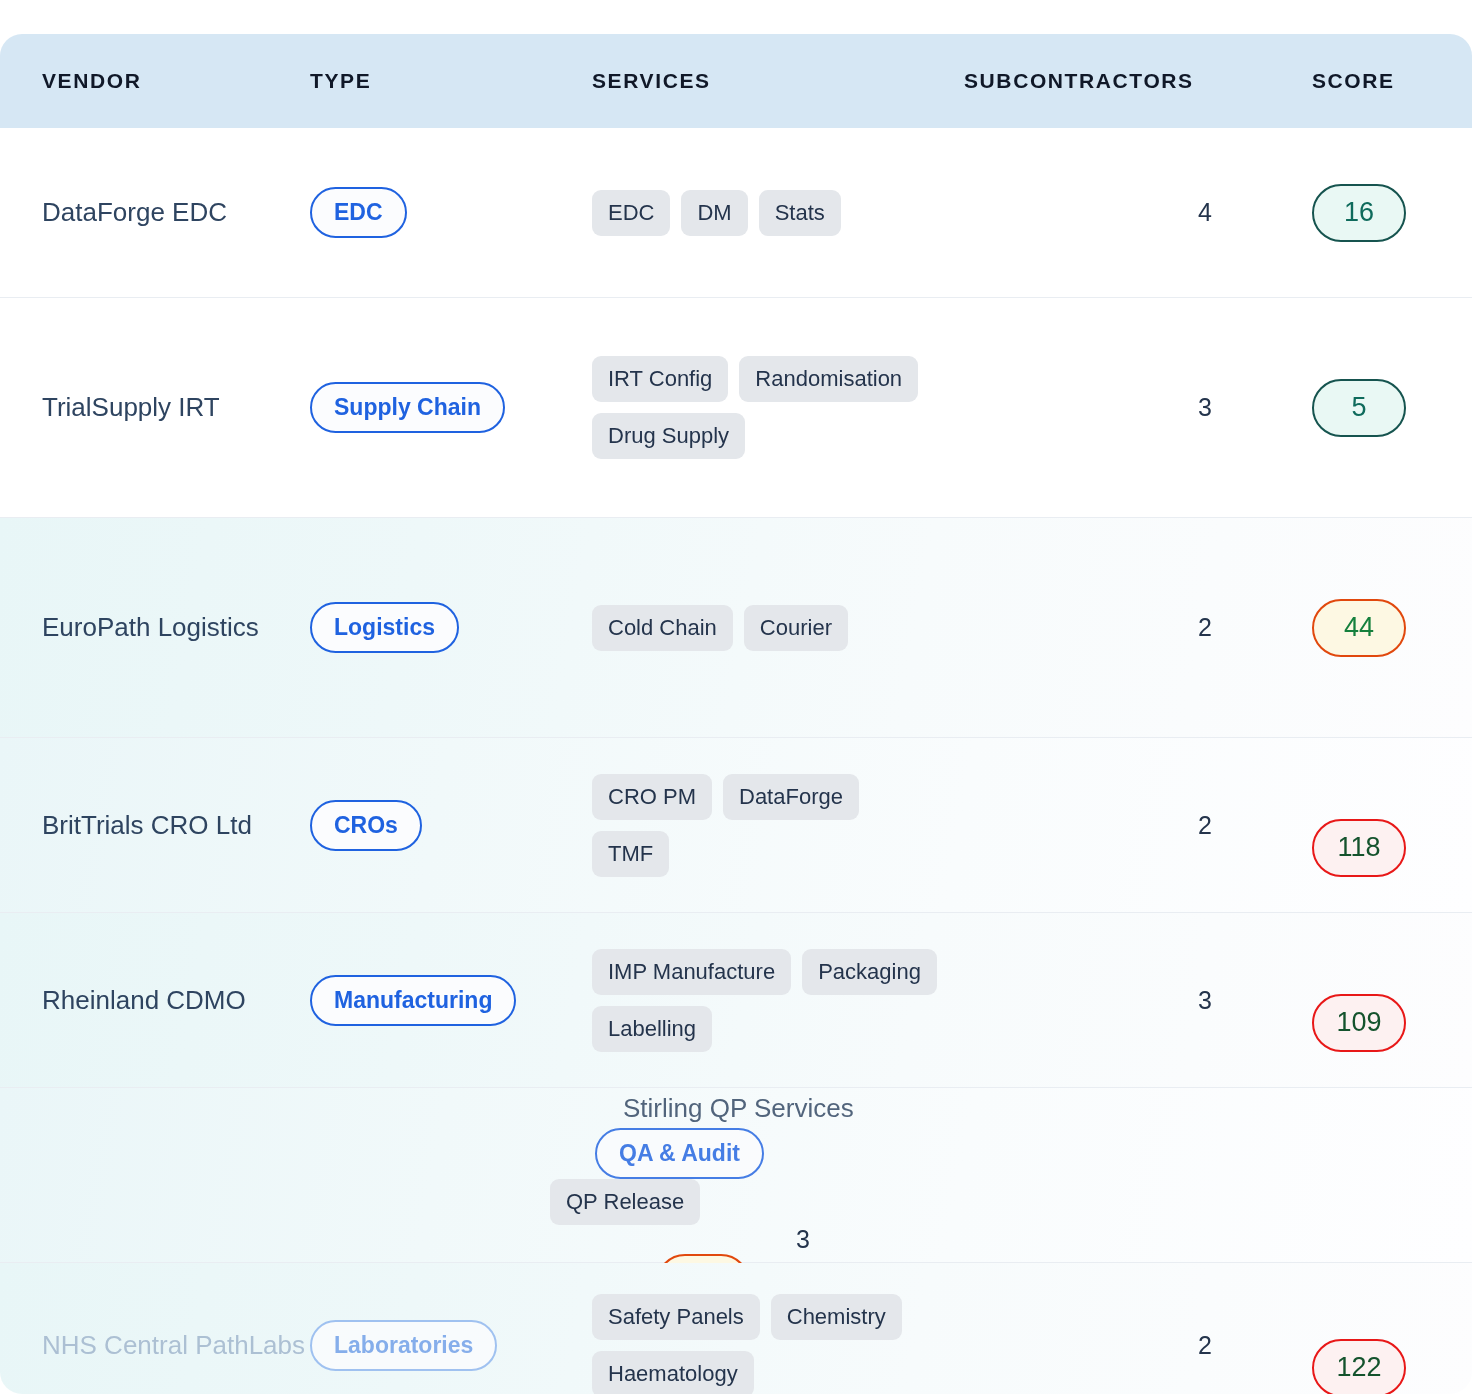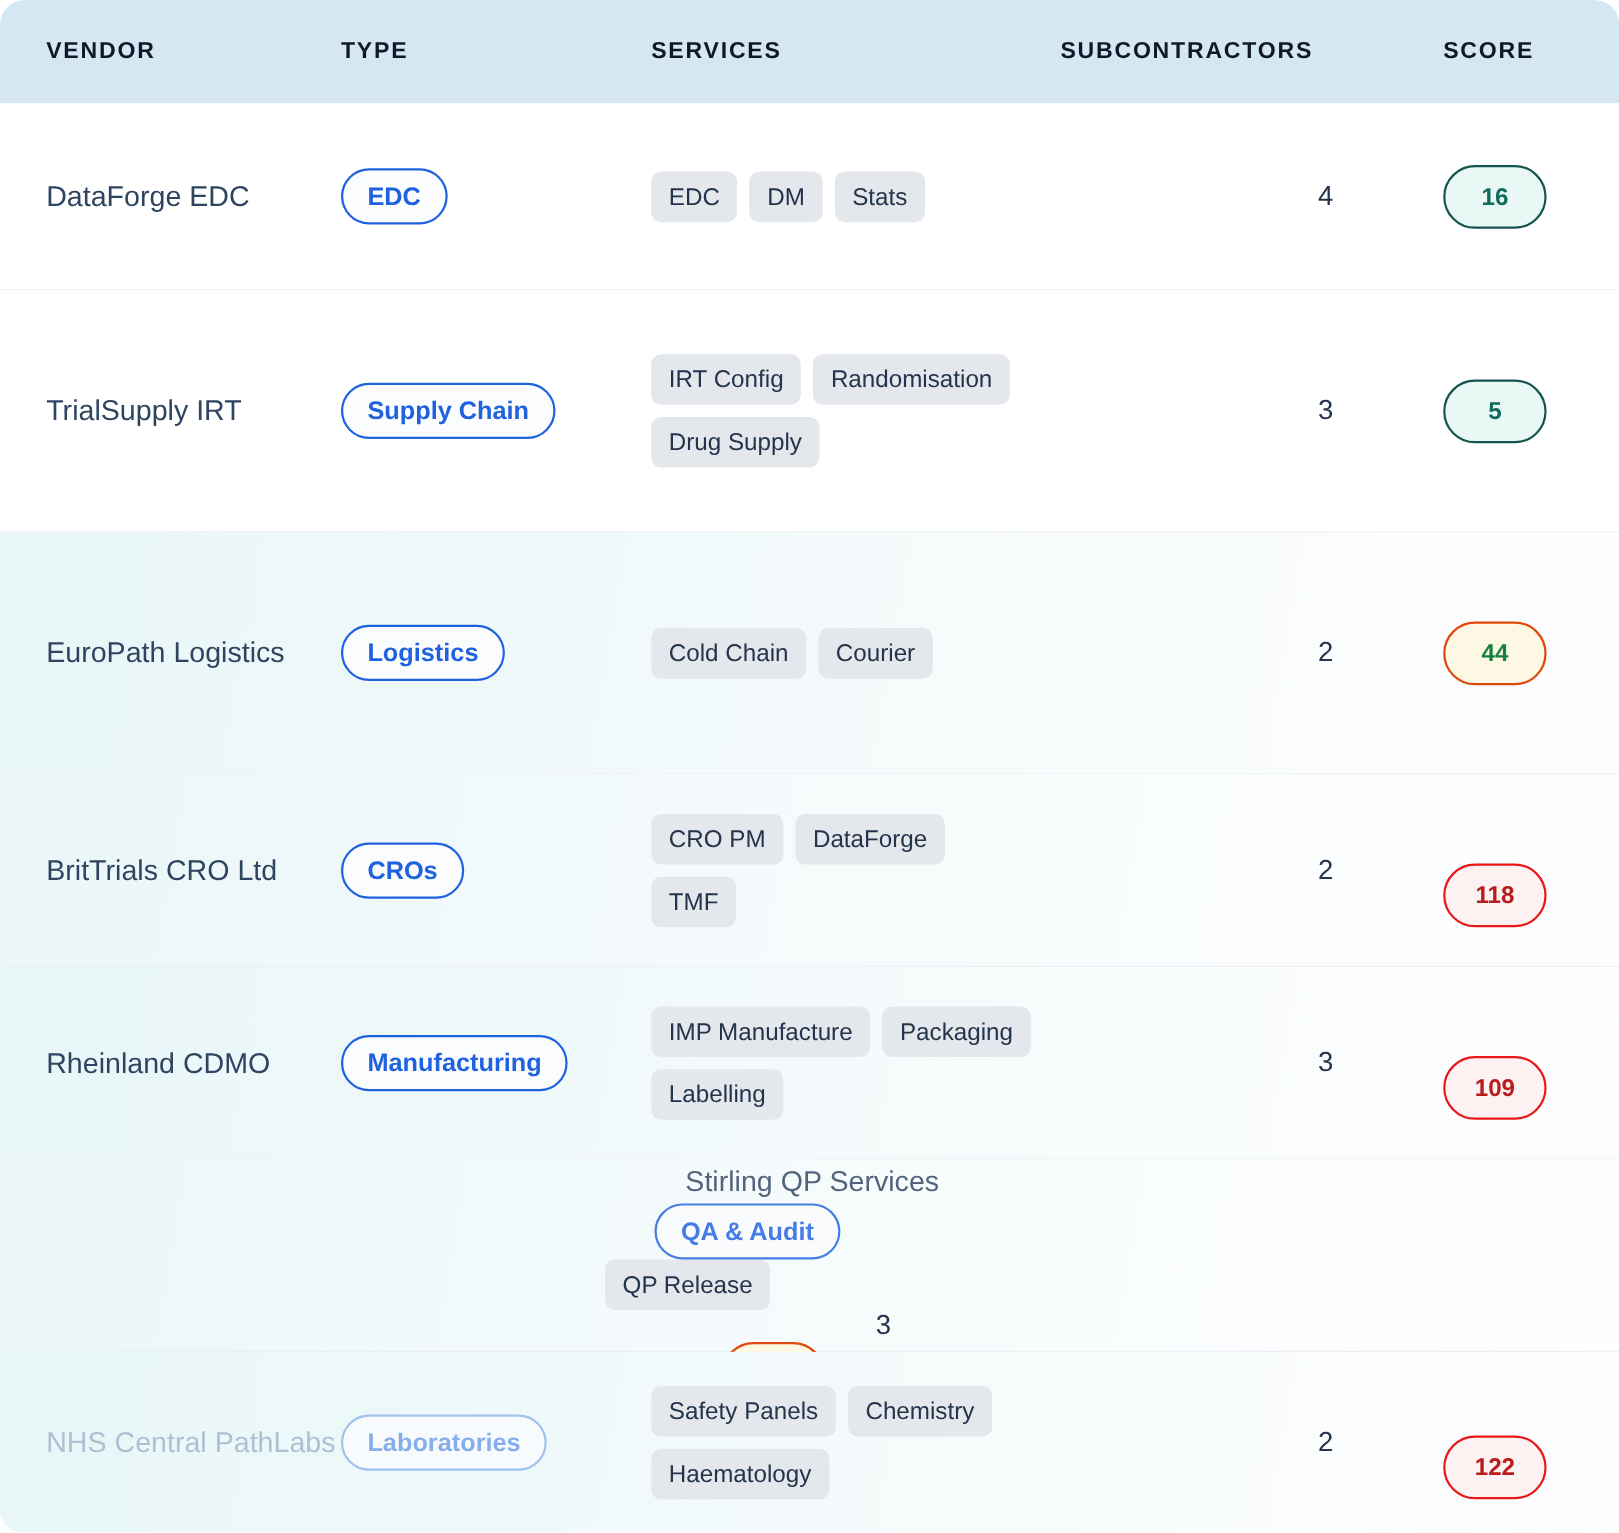--- a/index.html
+++ b/index.html
@@ -25,20 +25,21 @@
   }
 
   
   .thead {
     display: flex;
     align-items: center;
     height: 94px;
     background: #d6e7f4;
     border-top-left-radius: 22px;
     border-top-right-radius: 22px;
+    margin-top: 34px;
   }
   .th {
     font-size: 21px;
     font-weight: bold;
     letter-spacing: 1.6px;
     color: #101828;
     white-space: nowrap;
   }
 
   
@@ -125,39 +126,39 @@
   }
 
   
   .score {
     display: inline-flex;
     align-items: center;
     justify-content: center;
     min-width: 94px;
     height: 58px;
     border-radius: 999px;
-    font-size: 22px;
-    font-weight: bold;
+    font-size: 27px;
+    font-weight: normal;
     border: 2.5px solid transparent;
     box-sizing: border-box;
   }
   .score.green {
     border-color: #16544f;
     background: #e9f8f4;
     color: #0f6b5c;
   }
   .score.amber {
     border-color: #e1480d;
     background: #fdf8e3;
     color: #15803d;
   }
   .score.red {
     border-color: #e81818;
     background: #fdf1f1;
-    color: #b91c1c;
+    color: #14532d;
     margin-top: 45px;
   }
 </style>
 </head>
 <body>
 
 <div class="table-wrap">
 
   <div class="thead">
     <div class="th c-vendor">VENDOR</div>

